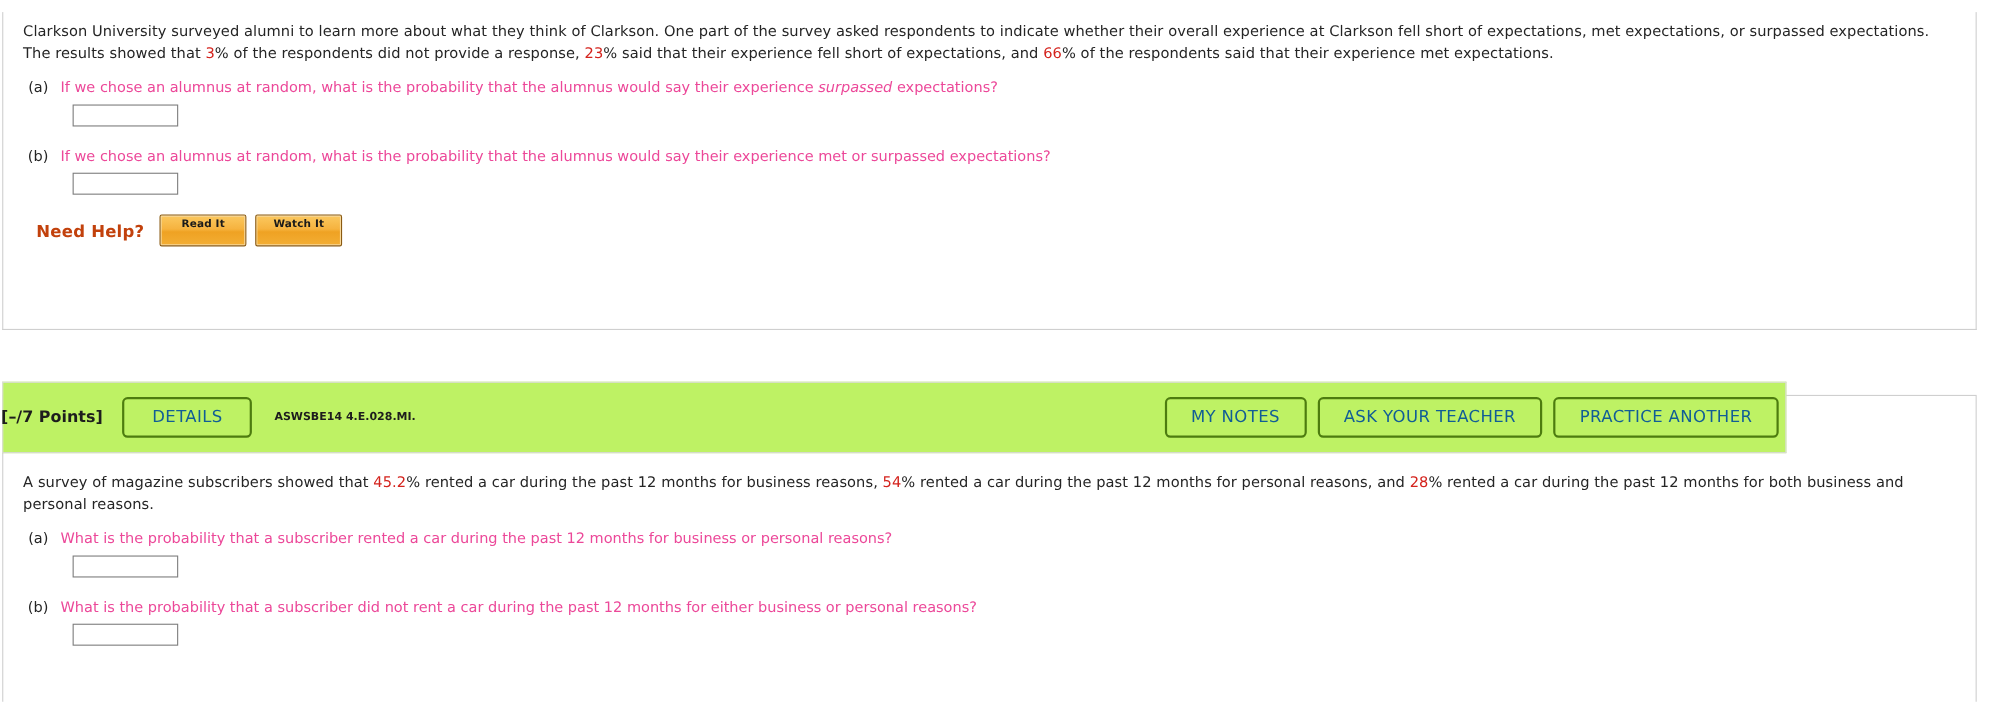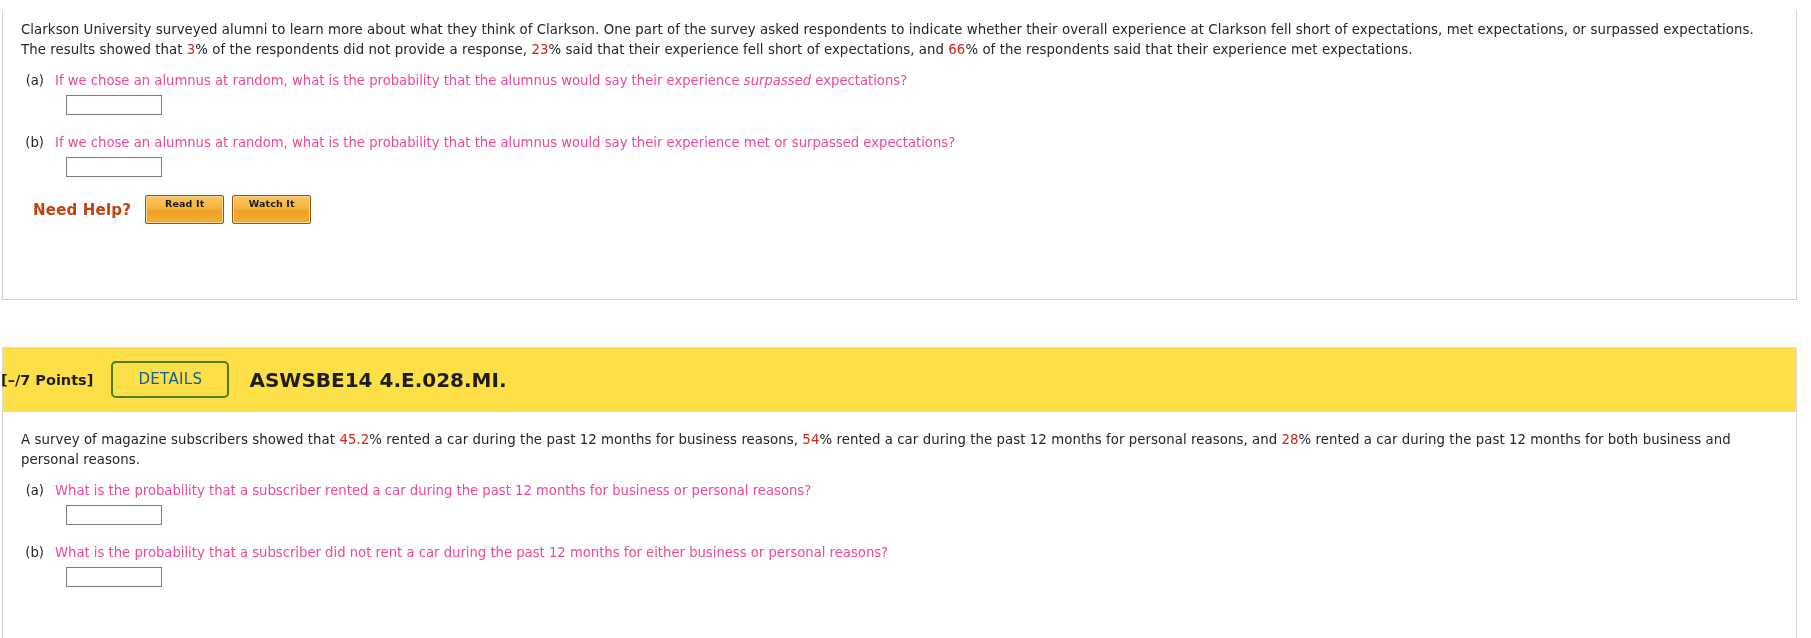--- a/index.html
+++ b/index.html
@@ -105,23 +105,23 @@
     padding: 0 7px;
     cursor: pointer;
     font-family: "DejaVu Sans", "Liberation Sans", sans-serif;
   }
 
   
   .card-header {
     position: absolute;
     left: 2px;
     top: 347px;
-    width: 1795px;
+    width: 1622px;
     height: 65px;
-    background: #fde047;
+    background: #bef264;
     border: 1px solid #dcdcdc;
     border-bottom: 1px solid #d8d8d8;
     display: flex;
     align-items: center;
     padding: 0 14px;
   }
   .points {
     font-size: 14.5px;
     font-weight: bold;
     color: #1d1d1d;
@@ -137,21 +137,21 @@
     letter-spacing: 0.35px;
     font-family: "DejaVu Sans", "Liberation Sans", sans-serif;
     border-radius: 5px;
     padding: 8px 22px;
     cursor: pointer;
     white-space: nowrap;
     line-height: 17px;
   }
   .details-btn { padding: 8px 25px; }
   .qid {
-    font-size: 20px;
+    font-size: 10px;
     font-weight: bold;
     color: #1d1d1d;
     margin-left: 20px;
     white-space: nowrap;
   }
   .header-spacer { flex: 1 1 auto; }
   .header-actions { display: flex; gap: 10px; margin-right: -8px; }
 
   .card--second .card-body { padding-top: 70px; }
 </style>
@@ -220,13 +220,18 @@
 
     </div>
   </div>
 </div>
 
 <div class="card-header">
   <span class="points">[–/7 Points]</span>
   <button class="btn-outline details-btn">DETAILS</button>
   <span class="qid">ASWSBE14 4.E.028.MI.</span>
   <span class="header-spacer"></span>
+  <span class="header-actions">
+    <button class="btn-outline">MY NOTES</button>
+    <button class="btn-outline">ASK YOUR TEACHER</button>
+    <button class="btn-outline">PRACTICE ANOTHER</button>
+  </span>
 </div>
 
 </body></html>

